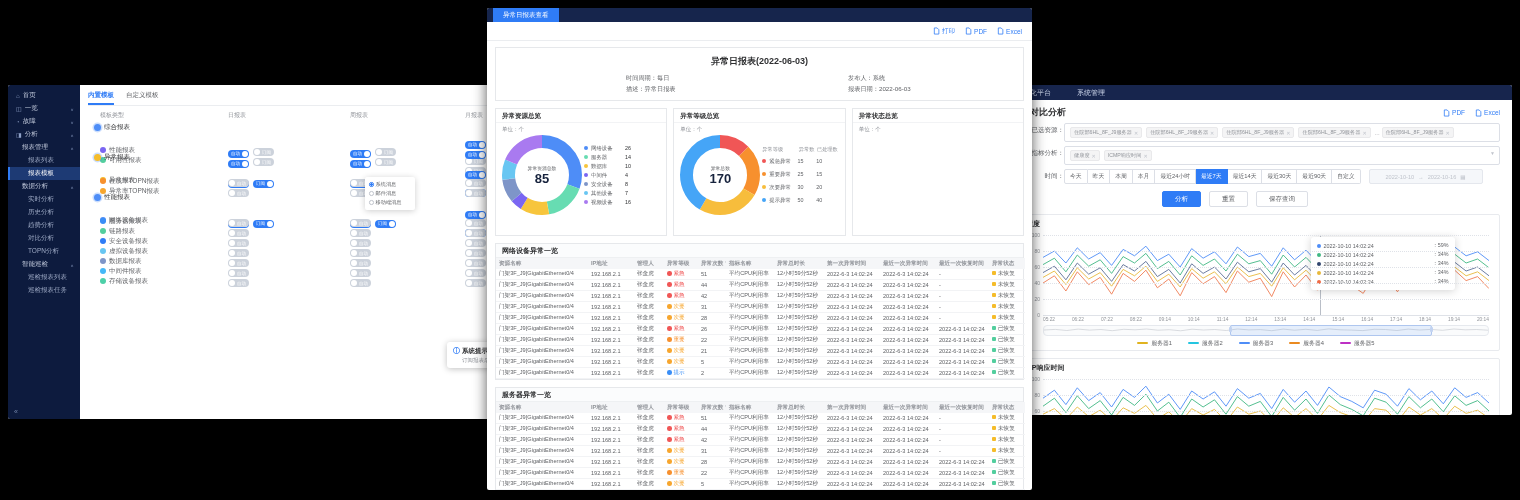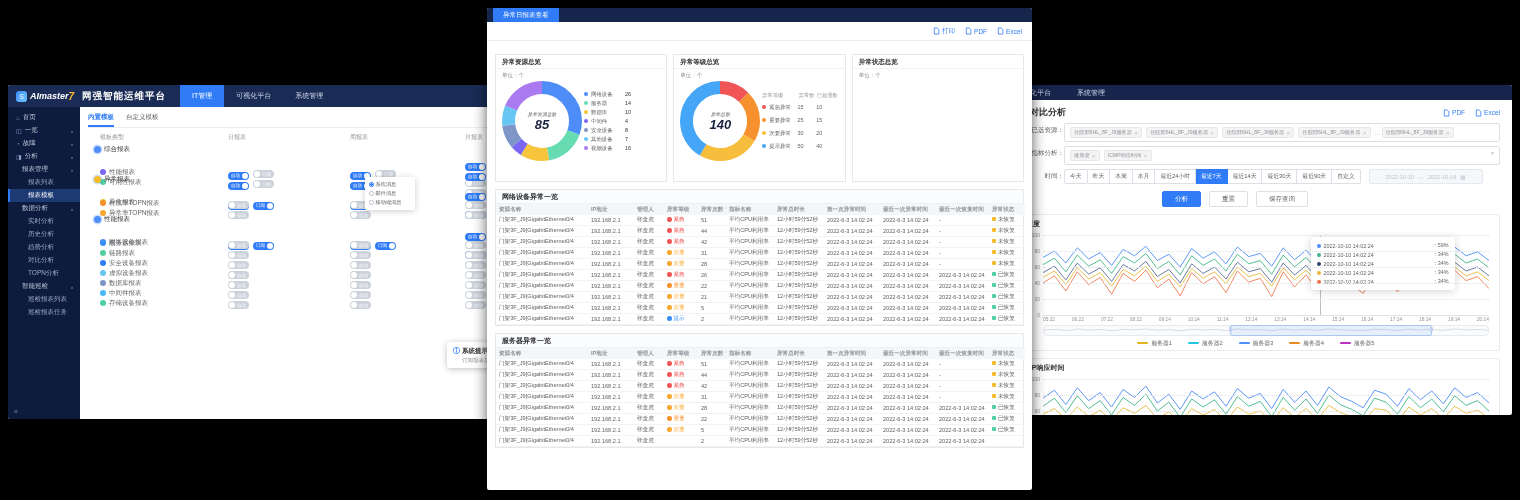--- a/index.html
+++ b/index.html
@@ -67,21 +67,21 @@
   #report-card{border:1px solid #e6e8eb;height:52px;position:relative;}
   #report-title{text-align:center;font-size:9px;font-weight:bold;color:#303133;margin-top:7px;}
   .meta{position:absolute;top:24px;font-size:6.2px;color:#606266;line-height:11px;}
   #meta-left{left:130px;}
   #meta-right{left:352px;}
   #pie-row{display:flex;gap:6px;margin-top:7px;}
   .pie-card{flex:1;border:1px solid #e6e8eb;height:126px;min-width:0;}
   .card-head{height:13px;line-height:13px;padding:0 6px;font-size:6.5px;font-weight:bold;color:#303133;border-bottom:1px solid #f2f3f5;}
   .unit{font-size:5.5px;color:#909399;padding:3px 6px 0;}
   .pie-body{display:flex;align-items:center;padding:0 4px;}
-  .donut-wrap{position:relative;width:84px;height:84px;flex:0 0 84px;font-style:italic;}
+  .donut-wrap{position:relative;width:84px;height:84px;flex:0 0 84px;}
   .donut-center{position:absolute;inset:0;display:flex;flex-direction:column;align-items:center;justify-content:center;}
   .dc-label{font-size:4.8px;color:#606266;}
   .dc-value{font-size:13px;font-weight:bold;color:#17233d;}
   .pie-legend{flex:1;min-width:0;}
   .leg-row{display:flex;align-items:center;font-size:5.4px;color:#606266;height:9px;}
   .leg-dot{width:4px;height:4px;border-radius:50%;margin-right:3px;flex:0 0 4px;}
   .leg-label{width:34px;}
   .leg-val{color:#303133;}
   .leg-table .leg-row{height:13px;}
   .leg-head{display:flex;font-size:5.2px;color:#909399;height:11px;align-items:center;}
@@ -147,33 +147,20 @@
   .legend-row{display:flex;justify-content:center;gap:16px;align-items:center;height:14px;}
   .lg-item{display:flex;align-items:center;font-size:5.8px;color:#606266;cursor:pointer;}
   .lg-line{width:11px;height:2px;border-radius:1px;margin-right:3px;}
 </style>
 </head>
 <body>
 
 <div id="stage">
 
   <div id="left-panel" class="panel">
-    <div class="navbar">
-      <div id="left-logo">
-        <span class="logo-ico">S</span>
-        <span class="logo-text">AImaster</span>
-        <span class="logo-ver">7</span>
-      </div>
-      <span class="plat-title">网强智能运维平台</span>
-      <div class="nav-tabs" id="left-nav-tabs">
-          <div class="nav-tab active">IT管理</div>
-          <div class="nav-tab">可视化平台</div>
-          <div class="nav-tab">系统管理</div>
-        </div>
-    </div>
     <div id="left-body">
       <div id="left-sidebar">
         <div class="side-item lvl0">
             <span class="side-ico">⌂</span>
             <span class="side-label">首页</span>
           </div>
           <div class="side-item lvl0">
             <span class="side-ico">◫</span>
             <span class="side-label">一览</span>
             <span class="side-caret">∨</span>
@@ -575,20 +562,31 @@
           <span>PDF</span>
         </span>
         <span class="tool-link">
           <svg width="7" height="8" viewBox="0 0 8 9">
             <path d="M1.5 1h3.2l2 2v5H1.5z" fill="none" stroke="currentColor" stroke-width="0.9"></path>
           </svg>
           <span>Excel</span>
         </span>
       </div>
     <div id="center-inner">
+      <div id="report-card">
+        <div id="report-title">异常日报表(2022-06-03)</div>
+        <div class="meta" id="meta-left">
+          <div><span>时间周期：</span><span>每日</span></div>
+          <div><span>描述：</span><span>异常日报表</span></div>
+        </div>
+        <div class="meta" id="meta-right">
+          <div><span>发布人：</span><span>系统</span></div>
+          <div><span>报表日期：</span><span>2022-06-03</span></div>
+        </div>
+      </div>
       <div id="pie-row">
         <div class="pie-card" id="pie0">
           <div class="card-head">异常资源总览</div>
           <div class="unit">单位：个</div>
           <div class="pie-body">
               <div class="donut-wrap"><svg width="84" height="84" viewBox="0 0 84 84">
                   <circle cx="42" cy="42" r="33.5" fill="none" stroke="#4e8df7" stroke-width="13" stroke-dasharray="64.38416944180494 210.48670779051614" stroke-dashoffset="0" transform="rotate(-90 42 42)"></circle>
                   <circle cx="42" cy="42" r="33.5" fill="none" stroke="#67dcb2" stroke-width="13" stroke-dasharray="34.668398930202656 210.48670779051614" stroke-dashoffset="-64.38416944180494" transform="rotate(-90 42 42)"></circle>
                   <circle cx="42" cy="42" r="33.5" fill="none" stroke="#f7c53c" stroke-width="13" stroke-dasharray="24.763142093001896 210.48670779051614" stroke-dashoffset="-99.05256837200758" transform="rotate(-90 42 42)"></circle>
                   <circle cx="42" cy="42" r="33.5" fill="none" stroke="#7a66f2" stroke-width="13" stroke-dasharray="9.90525683720076 210.48670779051614" stroke-dashoffset="-123.8157104650095" transform="rotate(-90 42 42)"></circle>
@@ -642,21 +640,21 @@
           <div class="card-head">异常等级总览</div>
           <div class="unit">单位：个</div>
           <div class="pie-body">
               <div class="donut-wrap"><svg width="84" height="84" viewBox="0 0 84 84">
                   <circle cx="42" cy="42" r="33.5" fill="none" stroke="#f05656" stroke-width="13" stroke-dasharray="26.310838473814517 210.48670779051614" stroke-dashoffset="0" transform="rotate(-90 42 42)"></circle>
                   <circle cx="42" cy="42" r="33.5" fill="none" stroke="#f7902e" stroke-width="13" stroke-dasharray="43.85139745635753 210.48670779051614" stroke-dashoffset="-26.310838473814517" transform="rotate(-90 42 42)"></circle>
                   <circle cx="42" cy="42" r="33.5" fill="none" stroke="#f7bd3c" stroke-width="13" stroke-dasharray="52.621676947629034 210.48670779051614" stroke-dashoffset="-70.16223593017206" transform="rotate(-90 42 42)"></circle>
                   <circle cx="42" cy="42" r="33.5" fill="none" stroke="#45a5f7" stroke-width="13" stroke-dasharray="87.70279491271506 210.48670779051614" stroke-dashoffset="-122.78391287780109" transform="rotate(-90 42 42)"></circle>
                 </svg><div class="donut-center">
                   <div class="dc-label">异常总数</div>
-                  <div class="dc-value">140</div>
+                  <div class="dc-value">170</div>
                 </div></div>
               <div class="pie-legend leg-table">
                 <div class="leg-head">
                   <span class="lh1">异常等级</span>
                   <span class="lh2">异常数</span>
                   <span class="lh3">已处理数</span>
                 </div>
                 <div class="leg-row">
                   <span class="leg-dot" style="background: rgb(240, 86, 86);"></span>
                   <span class="leg-label">紧急异常</span>

